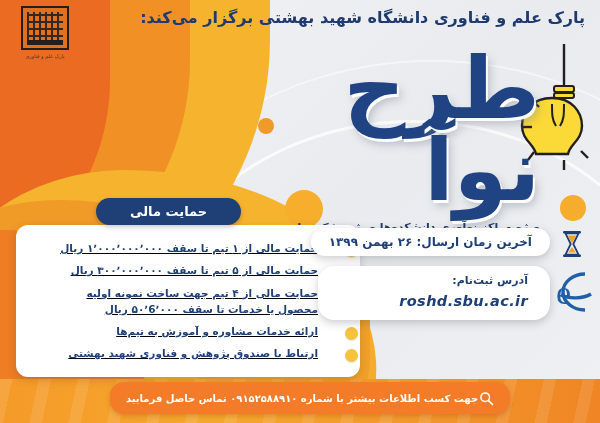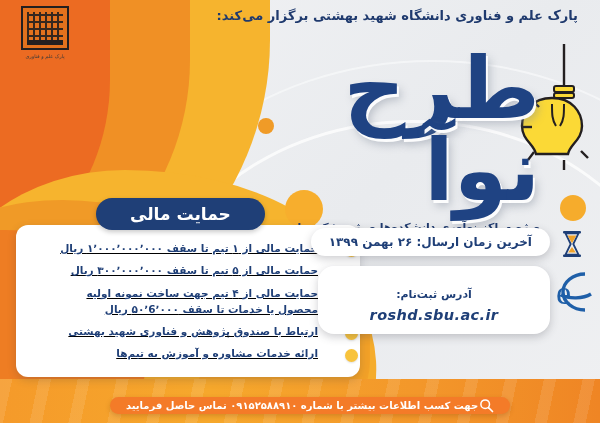--- a/index.html
+++ b/index.html
@@ -115,22 +115,22 @@
   .logo .mark::after{
     content:"";position:absolute;left:4px;bottom:3px;right:4px;height:5px;
     background:#231f20;
   }
   .logo .cap{
     font-size:5px;color:#3a3a3a;text-align:center;margin-top:3px;
     letter-spacing:.3px;white-space:nowrap;
   }
 
   .kicker{
-    position:absolute;right:22px;top:8px;
-    font-size:13px;color:#1f3a6e;font-weight:bold;
+    position:absolute;right:15px;top:8px;
+    font-size:16px;color:#1f3a6e;font-weight:bold;
     letter-spacing:0;z-index:9;
   }
 
   
   .hero{
     position:absolute;right:60px;top:48px;width:340px;text-align:right;z-index:9;
   }
   .hero .title{
     font-size:86px;line-height:.95;font-weight:bold;color:#1f4383;
     text-shadow:2px 3px 0 rgba(255,255,255,.95), 4px 6px 8px rgba(130,140,155,.45);
@@ -142,21 +142,21 @@
   }
 
   
   .bulb{position:absolute;right:10px;top:44px;width:86px;height:130px;z-index:8;}
 
   
   .pill{
     position:absolute;left:96px;top:198px;z-index:12;
     background:#1f3f77;color:#fff;
     padding:6px 34px;border-radius:18px;
-    font-size:17px;font-weight:bold;
+    font-size:13px;font-weight:bold;
     box-shadow:0 2px 5px rgba(0,0,0,.22);
   }
 
   
   .card{
     position:absolute;left:16px;top:225px;width:290px;
     background:#fff;border-radius:12px;
     box-shadow:0 3px 9px rgba(60,60,70,.22);
     padding:12px 26px 12px 28px;
     z-index:11;
@@ -173,37 +173,37 @@
     position:absolute;right:-24px;top:7px;
     width:13px;height:13px;border-radius:50%;
     background:#f8c33c;
     box-shadow:0 1px 2px rgba(0,0,0,.12);
   }
 
   
   .infobox{
     position:absolute;background:#fff;border-radius:16px;
     box-shadow:0 3px 8px rgba(60,60,70,.25);
-    color:#1f3f77;font-weight:bold;text-align:center;z-index:12;
+    color:#1f3f77;font-weight:bold;text-align:right;z-index:12;
   }
   .deadline{
     right:50px;top:228px;padding:7px 18px;font-size:12px;white-space:nowrap;
   }
   .regbox{
-    right:50px;top:266px;padding:22px 22px 11px;min-width:188px;
+    right:50px;top:266px;padding:8px 22px 11px;min-width:188px;
   }
   .regbox .lbl{font-size:11px;margin-bottom:6px;}
   .regbox .url{font-size:14.5px;letter-spacing:.4px;direction:ltr;font-style:italic;}
 
   .hourglass{position:absolute;right:16px;top:230px;width:24px;height:28px;z-index:12;}
   .ieicon{position:absolute;right:5px;top:268px;width:44px;height:48px;z-index:11;}
 
   
   .footerbar{
-    position:absolute;left:110px;bottom:9px;width:400px;height:17px;
+    position:absolute;left:110px;bottom:9px;width:400px;height:32px;
     background:#f47b28;border-radius:14px;
     box-shadow:0 2px 5px rgba(120,60,10,.25);
     display:flex;align-items:center;justify-content:center;
     gap:1px;z-index:14;
   }
   .footerbar .ftext{
     color:#fff;font-size:10px;font-weight:bold;white-space:nowrap;
   }
   .mag{width:15px;height:15px;flex:0 0 auto;}
 </style>
@@ -266,25 +266,25 @@
       <li>
         <span class="bul"></span>
         <span>حمایت مالی از ۵ تیم تا سقف ۳۰۰٬۰۰۰٬۰۰۰ ریال</span>
       </li>
       <li>
         <span class="bul"></span>
         <span>حمایت مالی از ۴ تیم جهت ساخت نمونه اولیه محصول یا خدمات تا سقف ۵۰٬6٬۰۰۰ ریال</span>
       </li>
       <li>
         <span class="bul"></span>
+        <span>ارائه خدمات مشاوره و آموزش به تیم‌ها</span>
+      </li>
+      <li>
+        <span class="bul"></span>
         <span>ارتباط با صندوق پژوهش و فناوری شهید بهشتی</span>
-      </li>
-      <li>
-        <span class="bul"></span>
-        <span>ارائه خدمات مشاوره و آموزش به تیم‌ها</span>
       </li>
     </ul>
   </div>
 
   <svg class="hourglass" viewBox="0 0 24 28">
     <rect x="3" y="1" width="18" height="2.4" rx="1" fill="#1f3f77"></rect>
     <rect x="3" y="24.6" width="18" height="2.4" rx="1" fill="#1f3f77"></rect>
     <path d="M5.5 3.4 L18.5 3.4 L13.3 14 L18.5 24.6 L5.5 24.6 L10.7 14 Z" fill="none" stroke="#1f3f77" stroke-width="1.8" stroke-linejoin="round"></path>
     <path d="M7.6 5.6 L16.4 5.6 L12 13.2 Z" fill="#f0a22a"></path>
     <path d="M8.2 22.6 L15.8 22.6 L12 17 Z" fill="#f0a22a"></path>

